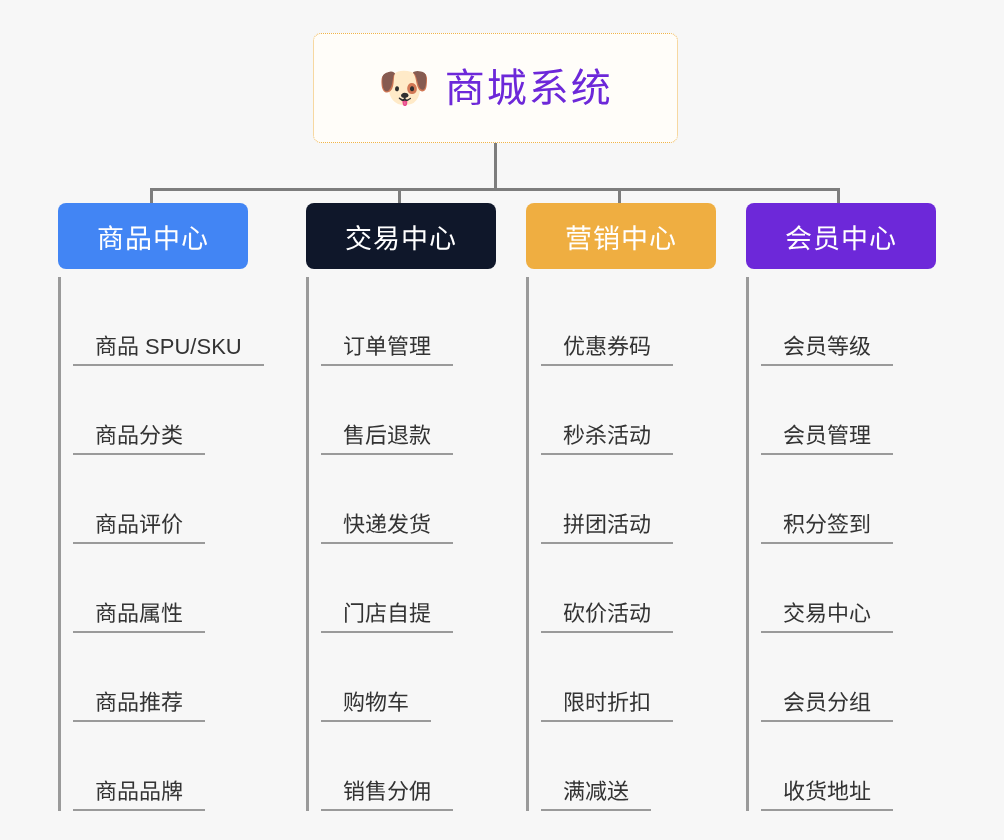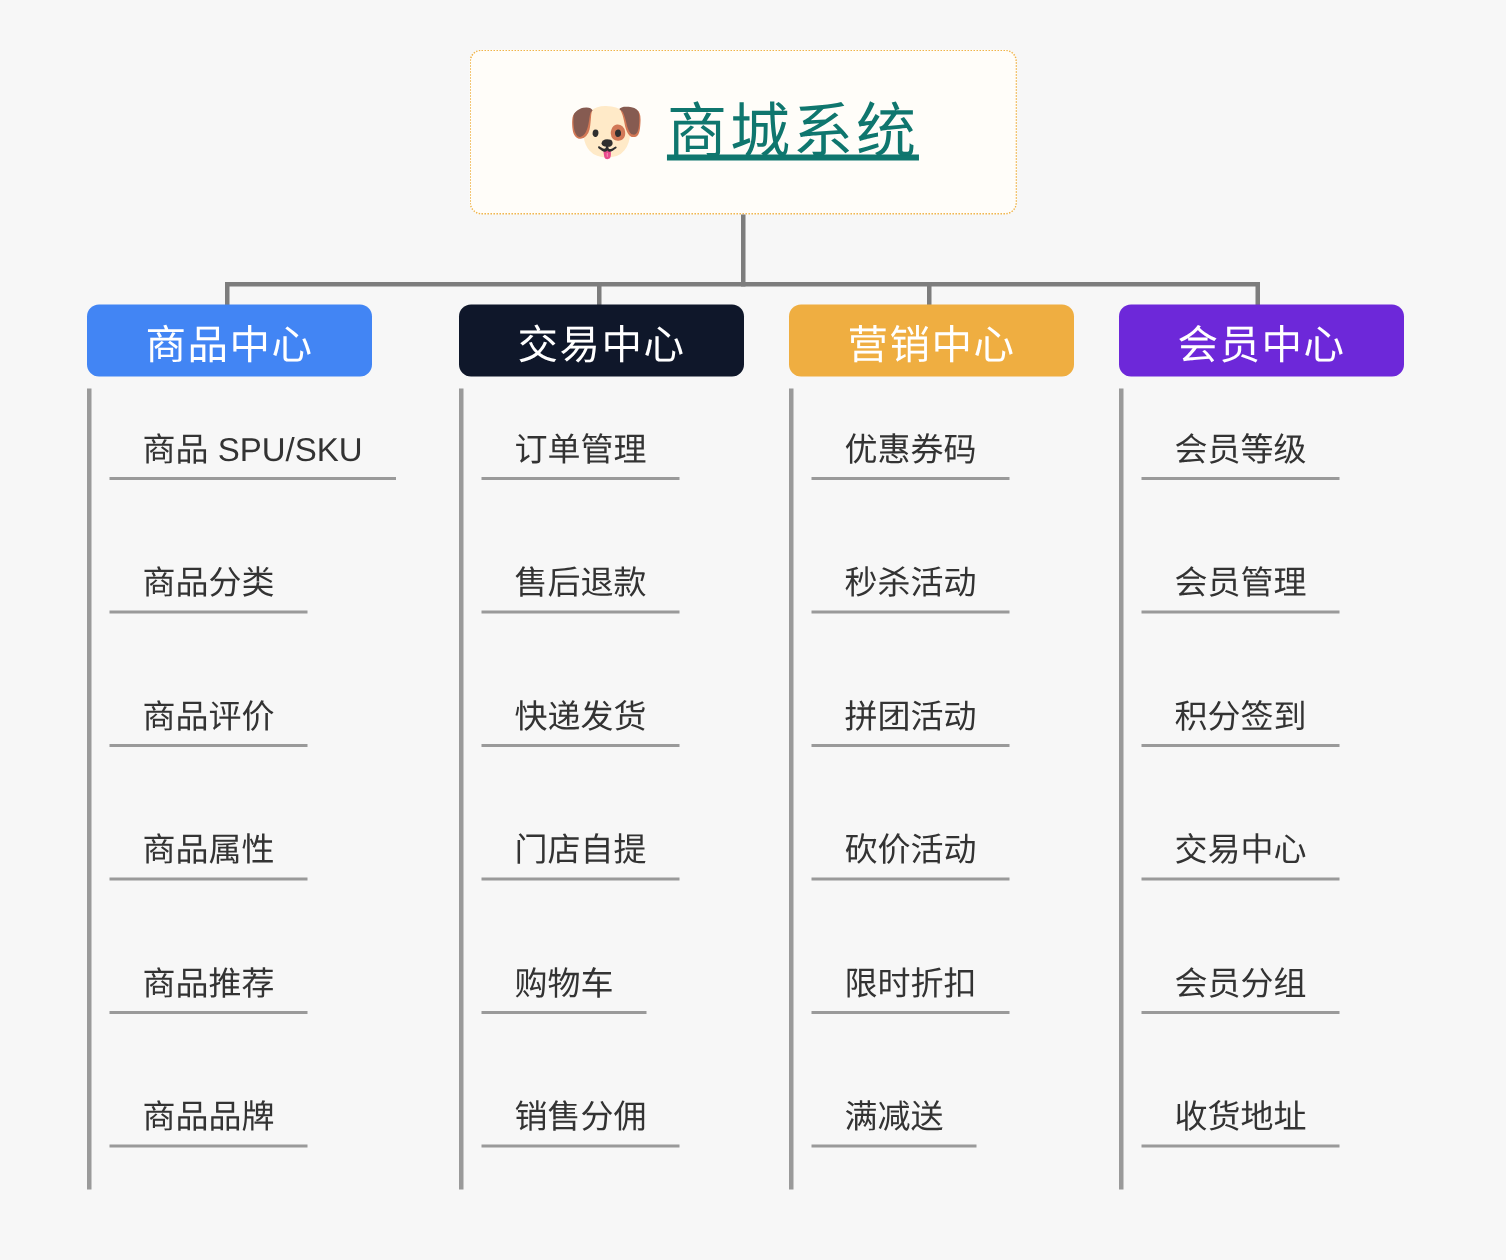--- a/index.html
+++ b/index.html
@@ -58,40 +58,40 @@
   .conn-v { width: 3px; }
   .conn-h { height: 3px; }
 
   
   .branch {
     position: absolute;
     top: 203px;
     width: 190px;
   }
   .branch-head {
-    height: 48px;
+    height: 66px;
     border-radius: 8px;
     display: flex;
     align-items: center;
     justify-content: center;
     color: #ffffff;
     font-size: 27px;
     letter-spacing: 1px;
     box-sizing: border-box;
   }
   .branch-body {
     position: relative;
     margin-top: 8px;
     padding-left: 12px;
     border-left: 3px solid #9a9a9a;
   }
   .leaf {
     height: 89px;
     display: flex;
-    align-items: center;
+    align-items: flex-end;
     box-sizing: border-box;
   }
   .leaf-label {
     display: inline-block;
     font-size: 22px;
     color: #333333;
     white-space: nowrap;
     padding: 0 22px 5px 22px;
     border-bottom: 2px solid #9a9a9a;
     line-height: 1.15;
@@ -103,21 +103,21 @@
   #branch-2 { left: 526px; }
   #branch-3 { left: 746px; }
 </style>
 </head>
 <body style="background: rgb(247, 247, 247);">
 
 <div id="canvas">
 
   <div id="root-node" style="background: rgb(255, 253, 249); border-color: rgb(240, 180, 74);">
     <span id="root-icon">🐶</span>
-    <span id="root-title" style="color: #0f766e; text-decoration: underline;">商城系统</span>
+    <span id="root-title" style="color: #6d28d9;">商城系统</span>
   </div>
 
   <div class="conn conn-v" style="left: 494px; top: 143px; height: 48px; background: rgb(125, 125, 125);"></div>
 
   <div class="conn conn-h" style="left: 150px; top: 188px; width: 690px; background: rgb(125, 125, 125);"></div>
 
   <div class="conn conn-v" style="left: 150px; top: 188px; height: 18px; background: rgb(125, 125, 125);"></div>
   <div class="conn conn-v" style="left: 398px; top: 188px; height: 18px; background: rgb(125, 125, 125);"></div>
   <div class="conn conn-v" style="left: 618px; top: 188px; height: 18px; background: rgb(125, 125, 125);"></div>
   <div class="conn conn-v" style="left: 837px; top: 188px; height: 18px; background: rgb(125, 125, 125);"></div>

